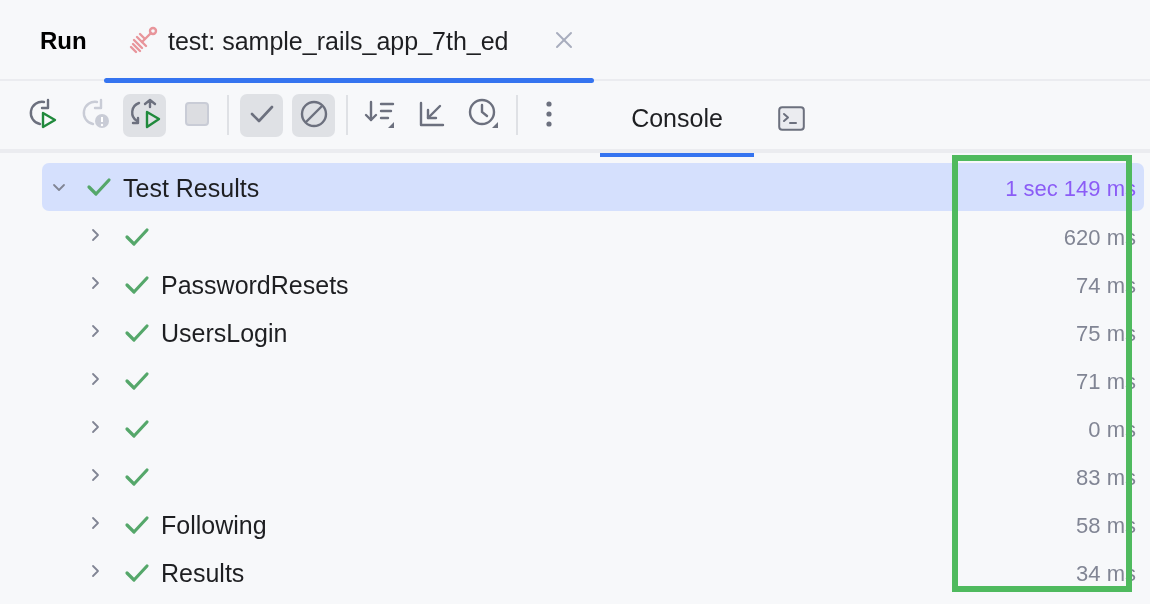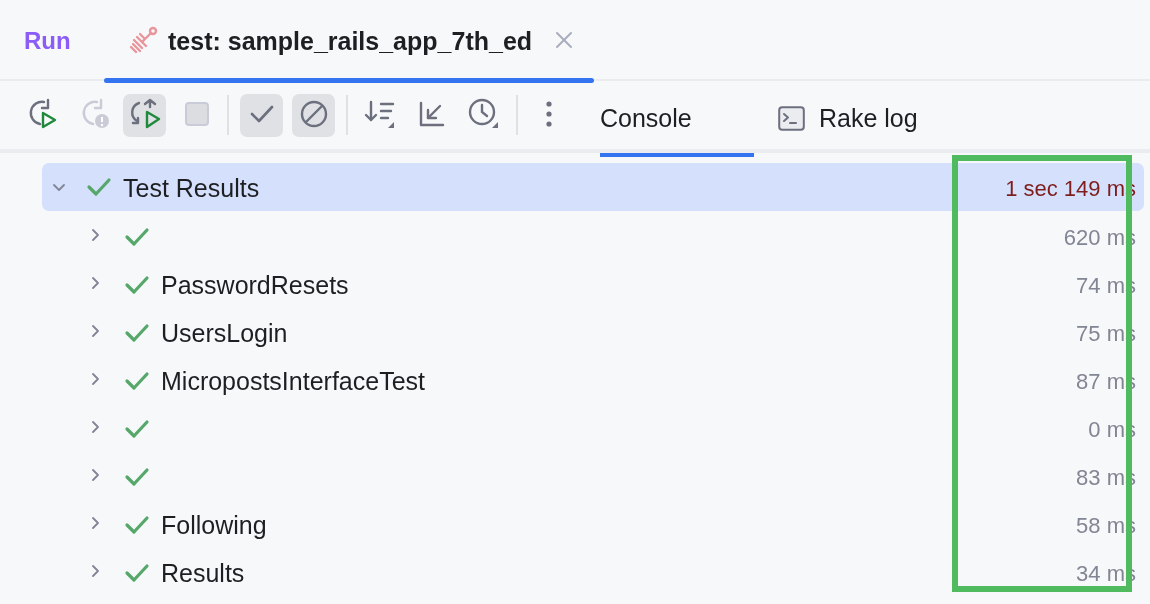--- a/index.html
+++ b/index.html
@@ -1,44 +1,44 @@
 <!DOCTYPE html>
 <html><head>
 <meta charset="utf-8">
 <style>
   * { box-sizing: border-box; margin: 0; padding: 0; }
   html, body { width: 1150px; height: 604px; overflow: hidden; background: #f7f8fa; }
   body { font-family: "Liberation Sans", "DejaVu Sans", sans-serif; color: #000; position: relative; }
 
   
   .tabbar { position: absolute; left: 0; top: 0; width: 1150px; height: 81px; border-bottom: 2px solid #ebecf0; }
-  .run-label { position: absolute; left: 24px; top: 27px; font-size: 24px; font-weight: bold; color: #8b5cf6; }
+  .run-label { position: absolute; left: 40px; top: 27px; font-size: 24px; font-weight: bold; color: #000000; }
   .run-tab { position: absolute; left: 104px; top: 0; width: 490px; height: 81px; }
   .run-tab .tab-icon { position: absolute; left: 24px; top: 26px; width: 32px; height: 30px; }
-  .run-tab .tab-title { position: absolute; left: 64px; top: 27px; font-size: 25px; color: #1e1f22; font-weight: bold; }
+  .run-tab .tab-title { position: absolute; left: 64px; top: 27px; font-size: 25px; color: #1e1f22; }
   .run-tab .tab-close { position: absolute; left: 450px; top: 30px; width: 20px; height: 20px; }
   .run-tab .tab-underline { position: absolute; left: 0; bottom: -2px; width: 490px; height: 5px; background: #3574f0; border-radius: 3px; }
 
   
   .toolbar { position: absolute; left: 0; top: 83px; width: 1150px; height: 70px; border-bottom: 4px solid #ebecf0; }
   .tbtn { position: absolute; top: 11px; width: 43px; height: 43px; border-radius: 7px; display: flex; align-items: center; justify-content: center; }
   .tbtn.active { background: #dfe1e5; }
   .tsep { position: absolute; top: 12px; width: 2px; height: 40px; background: #dfe1e5; }
   .view-tab { position: absolute; top: 0; height: 70px; display: flex; align-items: center; font-size: 25px; color: #1e1f22; }
   .view-tab .underline { position: absolute; left: 0; right: 0; bottom: -4px; height: 4px; background: #3574f0; }
 
   
   .tree { position: absolute; left: 0; top: 157px; width: 1150px; }
   .row { position: absolute; left: 18px; width: 1150px; height: 48px; }
   .row.selected .sel-bg { position: absolute; left: 24px; top: 6px; width: 1102px; height: 48px; background: #d5e0fd; border-radius: 7px; }
   .row .chev { position: absolute; top: 17px; width: 14px; height: 14px; }
   .row .check { position: absolute; top: 16px; width: 26px; height: 20px; }
   .row .name { position: absolute; top: 12px; font-size: 25px; color: #1e1f22; white-space: nowrap; }
   .row .dur { position: absolute; right: 32px; top: 14px; font-size: 22px; color: #818594; white-space: nowrap; }
-  .row.selected .dur { color: #7f1d1d; }
+  .row.selected .dur { color: #8b5cf6; }
 
   .highlight-box { position: absolute; left: 952px; top: 155px; width: 180px; height: 437px; border: 6px solid #4fba5e; pointer-events: none; }
 </style>
 </head>
 <body>
 
 <div class="tabbar">
   <div class="run-label">Run</div>
   <div class="run-tab">
     <span class="tab-icon">
@@ -148,33 +148,32 @@
   <div class="tbtn" style="left:527px">
     <span>
       <svg width="8" height="28" viewBox="0 0 8 28">
           <circle cx="4" cy="4" r="2.6" fill="#6c707e"></circle>
           <circle cx="4" cy="14" r="2.6" fill="#6c707e"></circle>
           <circle cx="4" cy="24" r="2.6" fill="#6c707e"></circle>
         </svg>
     </span>
   </div>
 
-  <div class="view-tab" style="left:600px; width:154px; justify-content:flex-start;">
+  <div class="view-tab" style="left:600px; width:154px; justify-content:center;">
     <span>Console</span>
     <div class="underline"></div>
   </div>
   <div class="view-tab" style="left:778px;">
     <span style="margin-right:14px; display:flex;">
       <svg width="27" height="25" viewBox="0 0 27 25" fill="none">
           <rect x="1.2" y="1.2" width="24.6" height="22.6" rx="3" stroke="#6c707e" stroke-width="2" fill="#ebecf0"></rect>
           <path d="M6 8 L10 11.5 L6 15" stroke="#6c707e" stroke-width="2" stroke-linecap="round" stroke-linejoin="round"></path>
           <line x1="12" y1="17" x2="18" y2="17" stroke="#6c707e" stroke-width="2" stroke-linecap="round"></line>
         </svg>
     </span>
-    <span>Rake log</span>
   </div>
 </div>
 
 <div class="tree">
   <div class="row selected" style="top:0">
     <div class="sel-bg"></div>
     <span class="chev" style="left:34px; top:24px;">
       <svg width="14" height="14" viewBox="0 0 14 14" fill="none">
           <path d="M2 4 L7 9 L12 4" stroke="#818594" stroke-width="1.8" stroke-linecap="round" stroke-linejoin="round"></path>
         </svg>
@@ -220,22 +219,21 @@
     <span class="dur">75 ms</span>
   </div>
 
   <div class="row" style="top:198px">
     <span class="chev" style="left:71px"><svg width="14" height="14" viewBox="0 0 14 14" fill="none">
           <path d="M4 2 L9 7 L4 12" stroke="#818594" stroke-width="1.8" stroke-linecap="round" stroke-linejoin="round"></path>
         </svg></span>
     <span class="check" style="left:106px"><svg width="26" height="20" viewBox="0 0 26 20" fill="none">
           <path d="M3 10 L10 17 L23 3" stroke="#55a76a" stroke-width="3.2" stroke-linecap="round" stroke-linejoin="round"></path>
         </svg></span>
-    <span class="name" style="left:143px">MicropostsInterfaceTest</span>
-    <span class="dur">87 ms</span>
+    <span class="dur">71 ms</span>
   </div>
 
   <div class="row" style="top:246px">
     <span class="chev" style="left:71px"><svg width="14" height="14" viewBox="0 0 14 14" fill="none">
           <path d="M4 2 L9 7 L4 12" stroke="#818594" stroke-width="1.8" stroke-linecap="round" stroke-linejoin="round"></path>
         </svg></span>
     <span class="check" style="left:106px"><svg width="26" height="20" viewBox="0 0 26 20" fill="none">
           <path d="M3 10 L10 17 L23 3" stroke="#55a76a" stroke-width="3.2" stroke-linecap="round" stroke-linejoin="round"></path>
         </svg></span>
     <span class="dur">0 ms</span>

